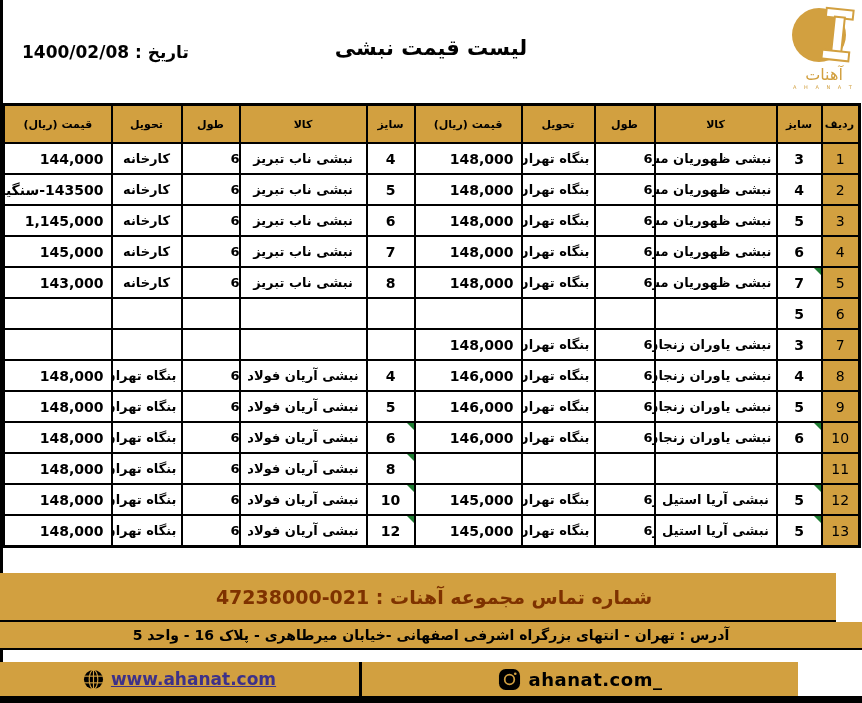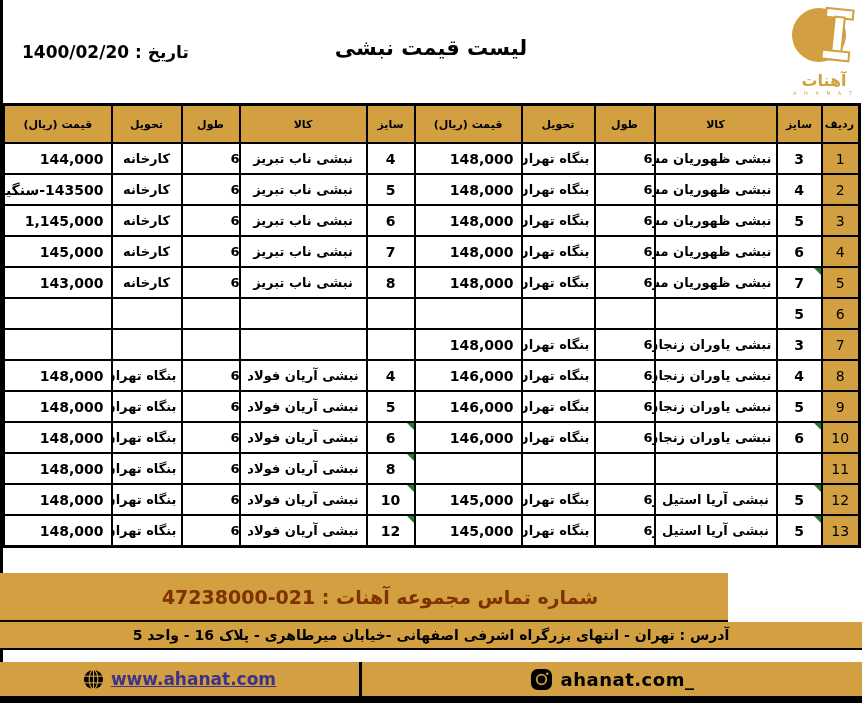--- a/index.html
+++ b/index.html
@@ -6,61 +6,61 @@
   .page{position:relative;width:862px;height:703px;background:#fff;overflow:hidden;
         font-family:"DejaVu Sans",sans-serif;color:#000;}
   .black-left{position:absolute;left:0;top:0;width:3px;height:703px;background:#000;}
   .bottom-strip{position:absolute;left:0;top:696px;width:862px;height:7px;background:#000;}
 
   .page-title{position:absolute;top:36px;left:0;width:100%;text-align:center;
               font-size:21px;font-weight:bold;direction:rtl;}
   .date-label{position:absolute;top:42px;left:22px;font-size:17px;font-weight:bold;direction:rtl;}
 
   .logo{position:absolute;top:5px;right:2px;width:72px;text-align:center;line-height:1;}
-  .logo .brand{display:block;color:var(--gold,#D2A040);font-size:16px;font-weight:bold;margin-top:8px;direction:rtl;}
+  .logo .brand{display:block;color:var(--gold,#D2A040);font-size:16px;font-weight:normal;margin-top:2px;direction:rtl;}
   .logo .sub{display:block;color:var(--gold,#D2A040);font-size:5px;letter-spacing:3px;margin-top:2px;}
 
   table.price-table{position:absolute;top:103px;left:2px;border-collapse:collapse;
         table-layout:fixed;width:856px;direction:rtl;border:3px solid #000;}
   .price-table th,.price-table td{border:2px solid #000;overflow:hidden;white-space:nowrap;
         padding:0 4px;position:relative;}
   .price-table th{background:var(--gold,#D2A040);font-size:11px;font-weight:bold;height:36px;text-align:center;}
   .price-table td{height:29px;font-weight:bold;background:#fff;}
   td.radif{background:var(--gold,#D2A040);text-align:center;font-weight:normal;font-size:14px;}
   td.size{text-align:center;font-size:14px;}
   td.prod{text-align:center;font-size:13px;}
   td.len{text-align:center;font-size:13px;direction:ltr;padding-left:48px;}
   td.del{text-align:center;font-size:13px;}
   td.price{text-align:right;font-size:14px;padding-left:6px;padding-right:7px;direction:rtl;}
   td.flag::after{content:'';position:absolute;top:0;right:0;width:0;height:0;
         border-top:7px solid var(--flag_green,#1E7D32);border-left:7px solid transparent;}
 
-  .phone-row{position:absolute;top:573px;left:0;width:728px;height:49px;background:var(--gold,#D2A040);
+  .phone-row{position:absolute;top:573px;left:0;width:836px;height:49px;background:var(--gold,#D2A040);
         border-bottom:2px solid #000;display:flex;align-items:center;justify-content:center;
         direction:rtl;color:var(--phone_text,#7E3200);font-size:19px;font-weight:bold;box-sizing:border-box;padding-left:32px;}
   .address-row{position:absolute;top:622px;left:0;width:862px;height:28px;background:var(--gold,#D2A040);
         border-bottom:2px solid #000;display:flex;align-items:center;justify-content:center;
         direction:rtl;font-size:14px;font-weight:bold;box-sizing:border-box;}
-  .contact-row{position:absolute;top:662px;left:0;width:862px;height:34px;background:var(--gold,#D2A040);
+  .contact-row{position:absolute;top:662px;left:0;width:798px;height:34px;background:var(--gold,#D2A040);
         display:flex;box-sizing:border-box;}
   .website-cell{width:362px;border-right:3px solid #000;display:flex;align-items:center;
         justify-content:center;gap:7px;box-sizing:border-box;}
   .instagram-cell{flex:1;display:flex;align-items:center;justify-content:center;gap:8px;}
   .website-link{color:var(--link,#3D3189);font-size:17px;font-weight:bold;text-decoration:underline;}
   .instagram-handle{color:#000;font-size:18px;font-weight:bold;letter-spacing:0.5px;}
   .icn{display:block;}
 </style>
 </head>
 <body>
 
 <div class="page">
   <div class="black-left"></div>
 
   <div class="page-title">لیست قیمت نبشی</div>
-  <div class="date-label">تاریخ : 1400/02/20</div>
+  <div class="date-label">تاریخ : 1400/02/08</div>
 
   <div class="logo">
     <svg class="icn" width="64" height="60" viewBox="0 0 64 60" style="margin:0 auto;">
       <circle cx="27" cy="30" r="27" fill="#D2A040"></circle>
       <g transform="rotate(6 45 30)">
         <rect x="32" y="4" width="27" height="9" fill="#fff" stroke="#D2A040" stroke-width="2"></rect>
         <rect x="41" y="12" width="10" height="35" fill="#fff" stroke="#D2A040" stroke-width="2"></rect>
         <rect x="32" y="46" width="27" height="9" fill="#fff" stroke="#D2A040" stroke-width="2"></rect>
       </g>
     </svg>

